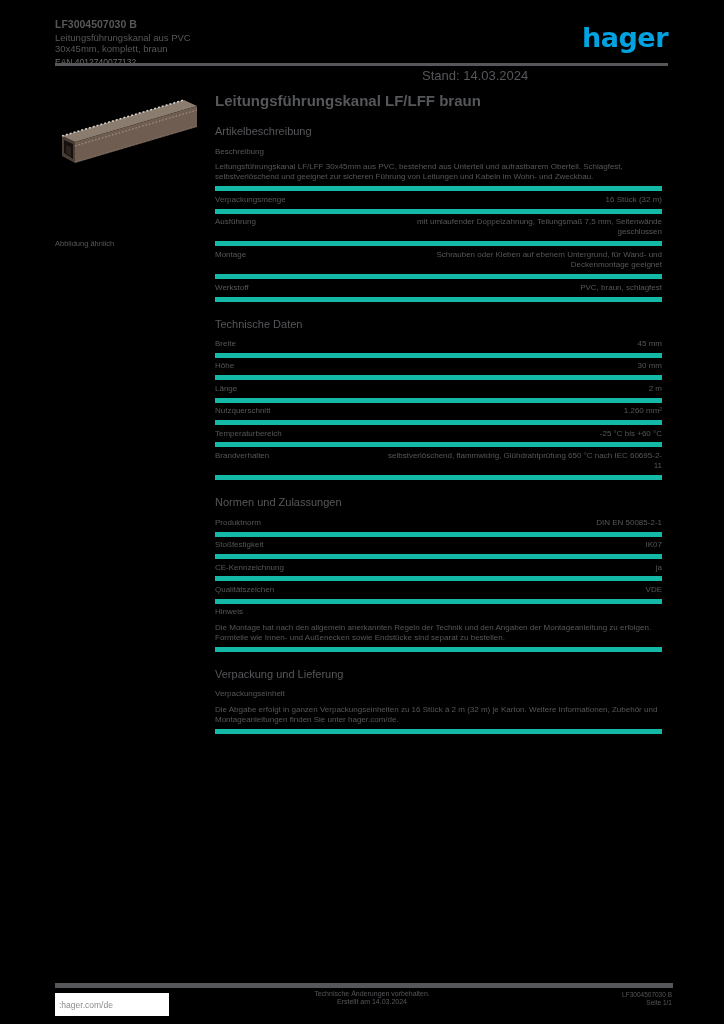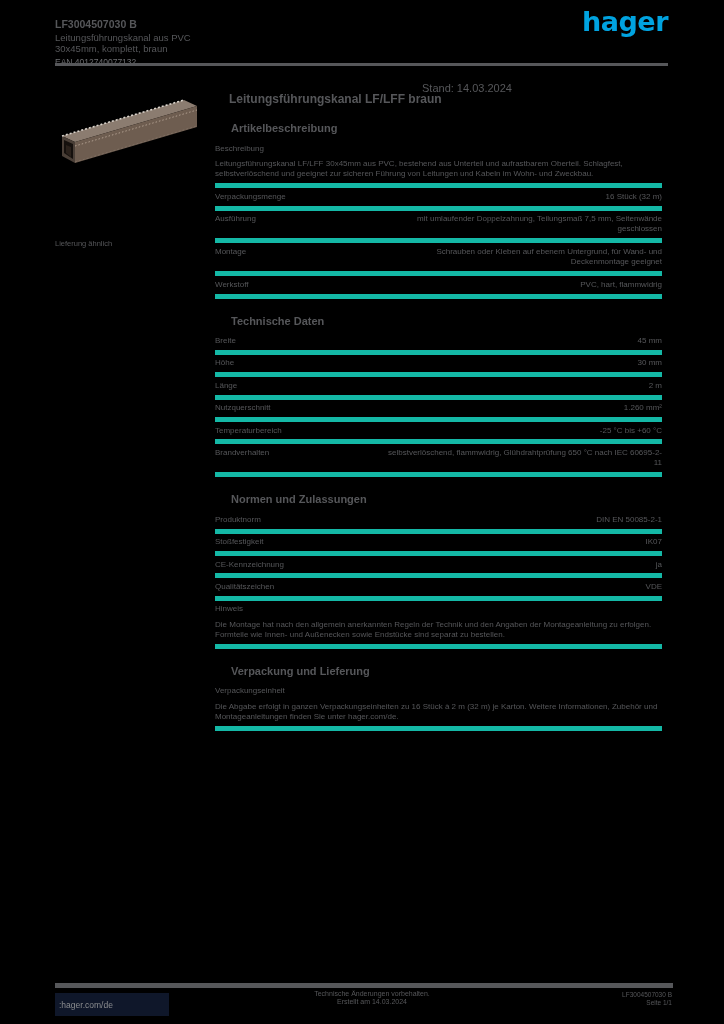--- a/index.html
+++ b/index.html
@@ -3,44 +3,44 @@
 <meta charset="utf-8">
 <style>
   html,body{margin:0;padding:0;background:#000;}
   .page{position:relative;width:724px;height:1024px;background:#000000;
         font-family:"Liberation Sans",sans-serif;color:#56575a;overflow:hidden;}
 
   
   .hdr{position:absolute;left:55px;top:18px;width:240px;font-size:9.5px;line-height:1.22;}
   .hdr .code{font-weight:bold;font-size:10.5px;margin-bottom:1px;}
   .hdr .muted{color:#6b6c6f;font-size:8.5px;margin-top:2px;}
-  .logo{position:absolute;right:56px;top:6px;color:#00a3e0;font-weight:bold;
+  .logo{position:absolute;right:56px;top:22px;color:#00a3e0;font-weight:bold;
         font-size:27px;letter-spacing:-0.5px;font-family:"DejaVu Sans",sans-serif;}
   .hdr-rule{position:absolute;left:55px;top:63px;width:613px;height:3px;background:#56575a;}
-  .stand{position:absolute;left:422px;top:82px;font-size:11px;color:#56575a;}
+  .stand{position:absolute;left:422px;top:68px;font-size:13px;color:#56575a;}
 
   
   .photo{position:absolute;left:56px;top:90px;width:148px;height:80px;}
   .photo-caption{position:absolute;left:55px;top:239px;font-size:7.5px;color:#56575a;}
 
   
   .main{position:absolute;left:215px;top:92px;width:447px;}
-  .title{font-size:12px;font-weight:bold;margin:0 0 16px 14px;color:#56575a;}
+  .title{font-size:15px;font-weight:bold;margin:0 0 16px 0;color:#56575a;}
   .section{margin-bottom:16px;}
-  .section h2{font-size:11px;font-weight:bold;margin:0 0 6px 16px;color:#56575a;}
+  .section h2{font-size:11px;font-weight:normal;margin:0 0 6px 0;color:#56575a;}
   .row{display:flex;justify-content:space-between;gap:14px;padding:3.5px 0;
        border-bottom:5px solid #14b8a6;font-size:8px;line-height:1.3;}
   .row .lbl{flex:0 0 auto;max-width:42%;}
   .row .val{text-align:right;max-width:62%;}
   .row.para{display:block;}
   .row.para .para-text{margin-top:5px;text-align:left;}
 
   
   .ftr-rule{position:absolute;left:55px;top:983px;width:618px;height:5px;background:#56575a;}
-  .ftr-link{position:absolute;left:55px;top:993px;width:114px;height:23px;background:#0f172a;
+  .ftr-link{position:absolute;left:55px;top:993px;width:114px;height:23px;background:#ffffff;
             color:#8a8c8f;font-size:8.5px;display:flex;align-items:center;padding-left:4px;
             box-sizing:border-box;}
   .ftr-center{position:absolute;left:252px;top:990px;width:240px;text-align:center;
               font-size:7px;line-height:1.2;color:#56575a;}
   .ftr-right{position:absolute;right:52px;top:991px;text-align:right;font-size:6.5px;
              line-height:1.25;color:#56575a;}
 </style>
 </head>
 <body>
 
@@ -64,21 +64,21 @@
       <polygon points="6,46 128,10 141,16 19,52" fill="#8b7c70"></polygon>
       <polygon points="19,52 141,16 141,37 19,73" fill="#6e5d50"></polygon>
       <polygon points="6,46 19,52 19,73 6,66" fill="#4a3f37"></polygon>
       <polygon points="8,50 17,54 17,69 8,63" fill="#15100d"></polygon>
       <polygon points="10,55 15,57 15,67 10,63" fill="#2a211b"></polygon>
       <line x1="6" y1="46" x2="128" y2="10" stroke="#d8d2ca" stroke-width="1.6" stroke-dasharray="2 2"></line>
       <line x1="19" y1="56" x2="141" y2="20" stroke="#cbb9a9" stroke-width="1" stroke-dasharray="1.5 2" opacity="0.7"></line>
       <line x1="19" y1="72" x2="141" y2="36" stroke="#8b7c70" stroke-width="1" stroke-dasharray="2 2" opacity="0.55"></line>
     </svg>
   </div>
-  <div class="photo-caption">Lieferung ähnlich</div>
+  <div class="photo-caption">Abbildung ähnlich</div>
 
   <div class="main">
     <h1 class="title">Leitungsführungskanal LF/LFF braun</h1>
     <div>
         <section class="section">
           <h2>Artikelbeschreibung</h2>
           <div class="row para"><span class="lbl">Beschreibung</span><div class="para-text">Leitungsführungskanal LF/LFF 30x45mm aus PVC, bestehend aus Unterteil und aufrastbarem Oberteil. Schlagfest, selbstverlöschend und geeignet zur sicheren Führung von Leitungen und Kabeln im Wohn- und Zweckbau.</div></div>
           <div class="row">
             <span class="lbl">Verpackungsmenge</span>
             <span class="val">16 Stück (32 m)</span>
@@ -86,21 +86,21 @@
           <div class="row">
             <span class="lbl">Ausführung</span>
             <span class="val">mit umlaufender Doppelzahnung, Teilungsmaß 7,5 mm, Seitenwände geschlossen</span>
           </div>
           <div class="row">
             <span class="lbl">Montage</span>
             <span class="val">Schrauben oder Kleben auf ebenem Untergrund, für Wand- und Deckenmontage geeignet</span>
           </div>
           <div class="row">
             <span class="lbl">Werkstoff</span>
-            <span class="val">PVC, hart, flammwidrig</span>
+            <span class="val">PVC, braun, schlagfest</span>
           </div>
         </section>
         <section class="section">
           <h2>Technische Daten</h2>
           <div class="row">
             <span class="lbl">Breite</span>
             <span class="val">45 mm</span>
           </div>
           <div class="row">
             <span class="lbl">Höhe</span>

